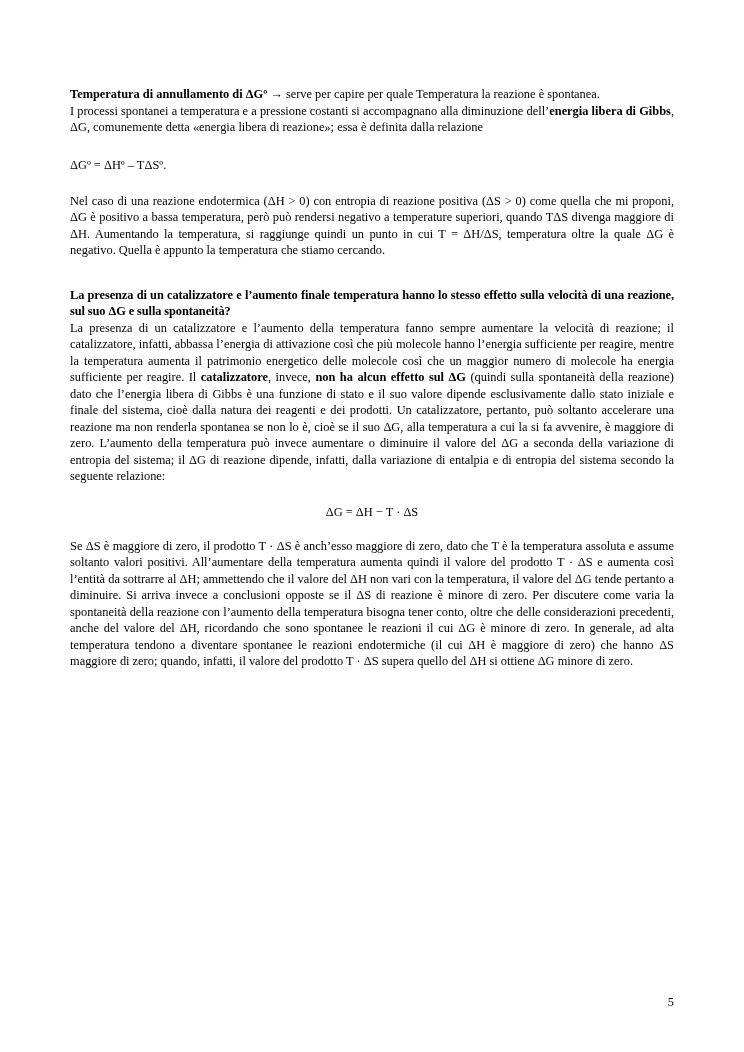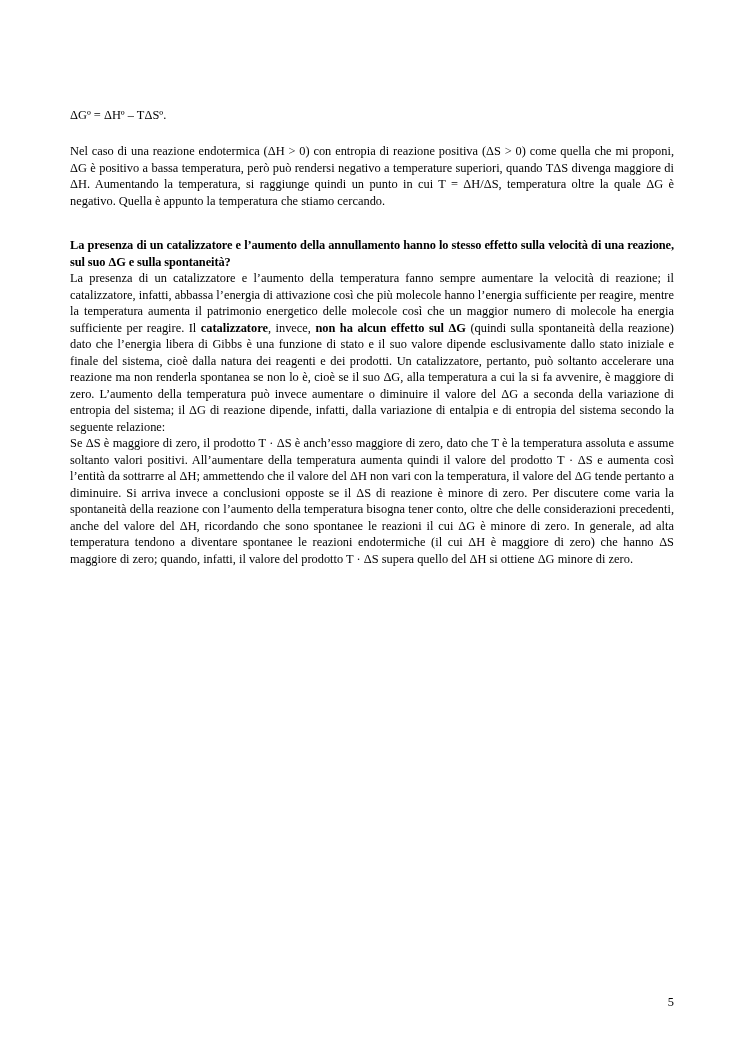--- a/index.html
+++ b/index.html
@@ -57,31 +57,38 @@
     right: 70px;
     bottom: 42px;
     font-size: 12.4px;
   }
 </style>
 </head>
 <body>
 
 <div class="page">
 
+  <p class="para">
+    <span class="bold">Temperatura di annullamento di ΔGº →</span><span> serve per capire per quale Temperatura la reazione è spontanea.</span>
+  </p>
 
+  <p class="para tight">
+    <span>I processi spontanei a temperatura e a pressione costanti si accompagnano alla diminuzione dell’</span><span class="bold">energia libera di Gibbs</span><span>, ΔG, comunemente detta «energia libera di reazione»; essa è definita dalla relazione</span>
+  </p>
 
   <div class="eq">ΔGº = ΔHº – TΔSº.</div>
 
 
   <p class="para tight">Nel caso di una reazione endotermica (ΔH &gt; 0) con entropia di reazione positiva (ΔS &gt; 0) come quella che mi proponi, ΔG è positivo a bassa temperatura, però può rendersi negativo a temperature superiori, quando TΔS divenga maggiore di ΔH. Aumentando la temperatura, si raggiunge quindi un punto in cui T = ΔH/ΔS, temperatura oltre la quale ΔG è negativo. Quella è appunto la temperatura che stiamo cercando.</p>
 
-  <p class="question">La presenza di un catalizzatore e l’aumento della annullamento hanno lo stesso effetto sulla velocità di una reazione, sul suo ΔG e sulla spontaneità?</p>
+  <p class="question">La presenza di un catalizzatore e l’aumento finale temperatura hanno lo stesso effetto sulla velocità di una reazione, sul suo ΔG e sulla spontaneità?</p>
 
   <p class="para">
     <span>La presenza di un catalizzatore e l’aumento della temperatura fanno sempre aumentare la velocità di reazione; il catalizzatore, infatti, abbassa l’energia di attivazione così che più molecole hanno l’energia sufficiente per reagire, mentre la temperatura aumenta il patrimonio energetico delle molecole così che un maggior numero di molecole ha energia sufficiente per reagire. Il </span><span class="bold">catalizzatore</span><span>, invece, </span><span class="bold">non ha alcun effetto sul ΔG</span><span> (quindi sulla spontaneità della reazione) dato che l’energia libera di Gibbs è una funzione di stato e il suo valore dipende esclusivamente dallo stato iniziale e finale del sistema, cioè dalla natura dei reagenti e dei prodotti. Un catalizzatore, pertanto, può soltanto accelerare una reazione ma non renderla spontanea se non lo è, cioè se il suo ΔG, alla temperatura a cui la si fa avvenire, è maggiore di zero. L’aumento della temperatura può invece aumentare o diminuire il valore del ΔG a seconda della variazione di entropia del sistema; il ΔG di reazione dipende, infatti, dalla variazione di entalpia e di entropia del sistema secondo la seguente relazione:</span>
   </p>
 
+  <div class="eq2">ΔG = ΔH − T · ΔS</div>
 
   <p class="para">Se ΔS è maggiore di zero, il prodotto T · ΔS è anch’esso maggiore di zero, dato che T è la temperatura assoluta e assume soltanto valori positivi. All’aumentare della temperatura aumenta quindi il valore del prodotto T · ΔS e aumenta così l’entità da sottrarre al ΔH; ammettendo che il valore del ΔH non vari con la temperatura, il valore del ΔG tende pertanto a diminuire. Si arriva invece a conclusioni opposte se il ΔS di reazione è minore di zero. Per discutere come varia la spontaneità della reazione con l’aumento della temperatura bisogna tener conto, oltre che delle considerazioni precedenti, anche del valore del ΔH, ricordando che sono spontanee le reazioni il cui ΔG è minore di zero. In generale, ad alta temperatura tendono a diventare spontanee le reazioni endotermiche (il cui ΔH è maggiore di zero) che hanno ΔS maggiore di zero; quando, infatti, il valore del prodotto T · ΔS supera quello del ΔH si ottiene ΔG minore di zero.</p>
 
   <div class="pagenum">5</div>
 
 </div>
 
 </body></html>

